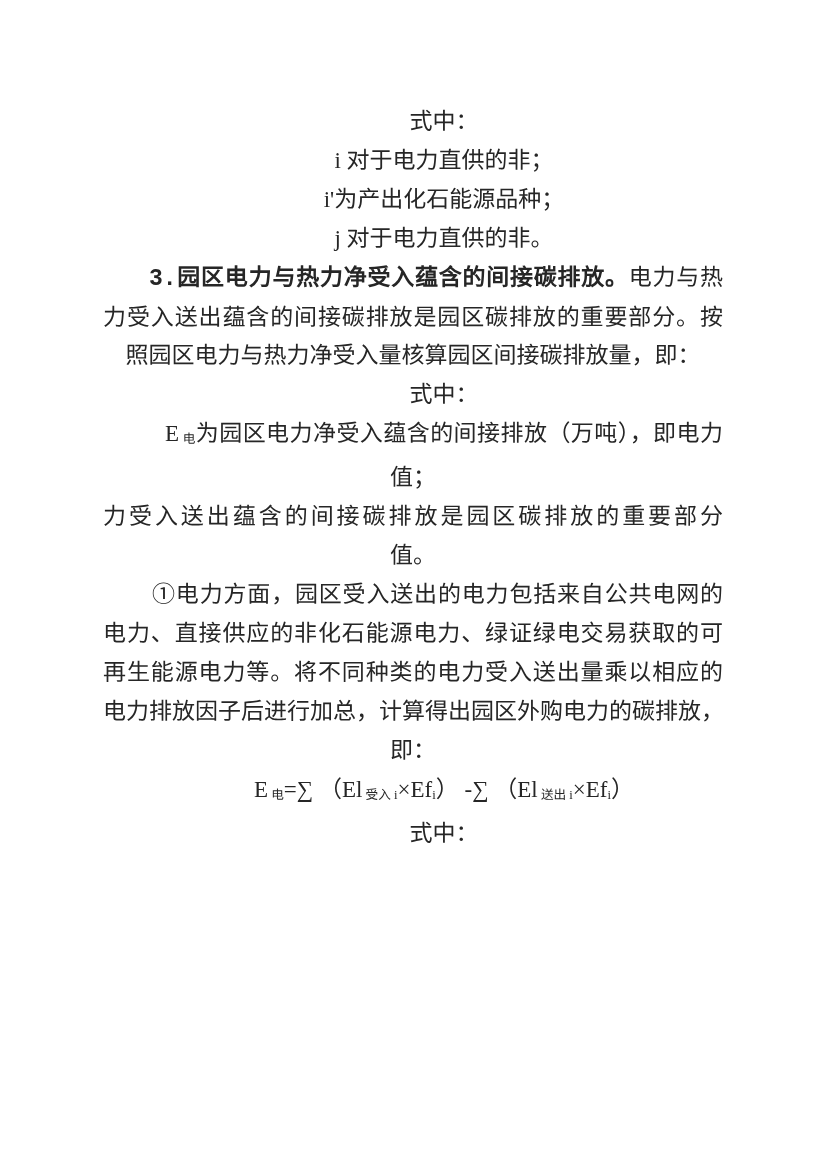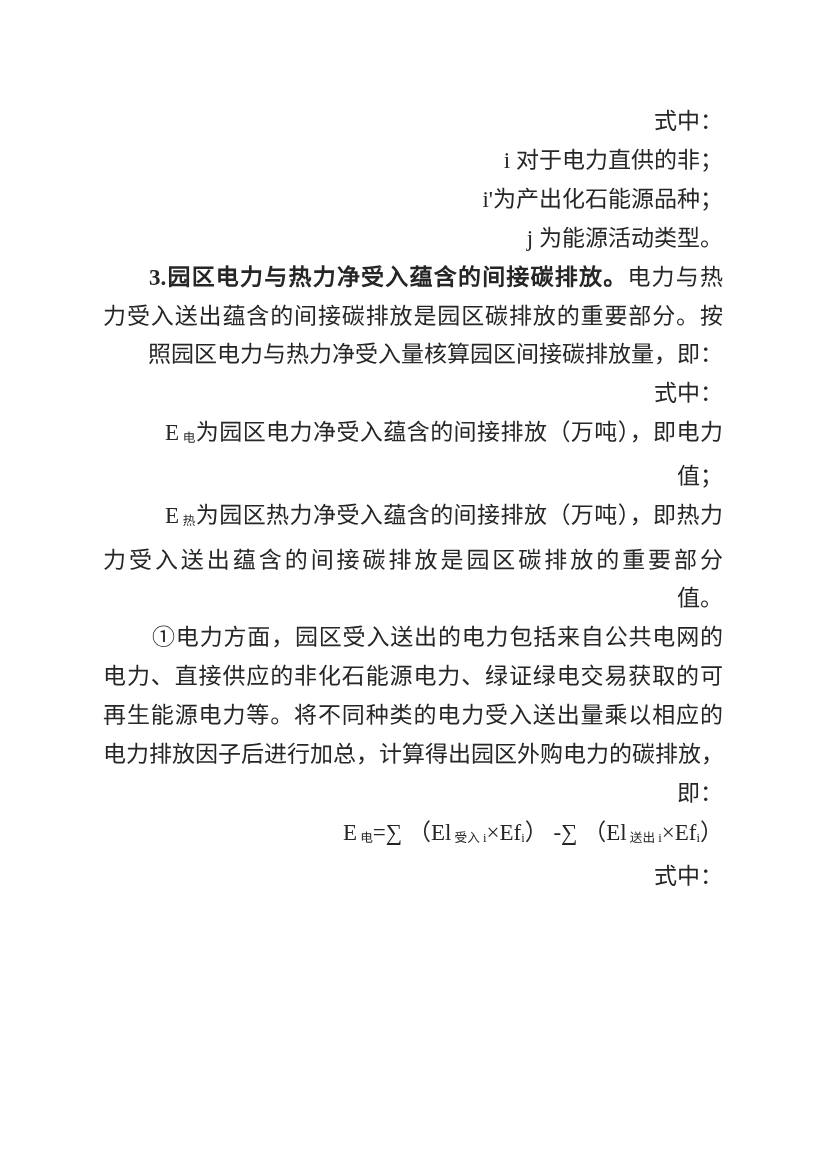--- a/index.html
+++ b/index.html
@@ -19,55 +19,54 @@
   .text-block {
     position: absolute;
     left: 103px;
     top: 103px;
     width: 620px;
     font-size: 23px;
     line-height: 38.9px;
   }
   .line {
     white-space: nowrap;
-    text-align: right;
+    text-align: center;
   }
   .just {
     text-align: justify;
     text-align-last: justify;
   }
   
   .ind-a { text-indent: 62px; }
   
   .ind-b { text-indent: 46px; }
   
   .ind-c { text-indent: 49px; }
   .flush { text-indent: 0; }
-  .b { font-weight: bold; }
+  .b { font-weight: bold; font-family: Liberation Mono, monospace; }
   .sub {
     font-size: 0.55em;
     vertical-align: -0.18em;
   }
 </style>
 </head>
 <body>
 
 <div class="page">
   <div class="text-block">
       <div class="line ind-a"><span>式中：</span></div>
       <div class="line ind-a"><span>i 对于电力直供的非；</span></div>
       <div class="line ind-a"><span>i'为产出化石能源品种；</span></div>
-      <div class="line ind-a"><span>j 为能源活动类型。</span></div>
+      <div class="line ind-a"><span>j 对于电力直供的非。</span></div>
       <div class="line ind-b just"><span class="b">3.园区电力与热力净受入蕴含的间接碳排放。</span><span>电力与热</span></div>
       <div class="line flush just"><span>力受入送出蕴含的间接碳排放是园区碳排放的重要部分。按</span></div>
       <div class="line flush"><span>照园区电力与热力净受入量核算园区间接碳排放量，即：</span></div>
       <div class="line ind-a"><span>式中：</span></div>
       <div class="line ind-a just"><span>E</span><span class="sub"> 电</span><span>为园区电力净受入蕴含的间接排放（万吨），即电力</span></div>
       <div class="line flush"><span>值；</span></div>
-      <div class="line ind-a just"><span>E</span><span class="sub"> 热</span><span>为园区热力净受入蕴含的间接排放（万吨），即热力</span></div>
       <div class="line flush just"><span>力受入送出蕴含的间接碳排放是园区碳排放的重要部分</span></div>
       <div class="line flush"><span>值。</span></div>
       <div class="line ind-c just"><span>①电力方面，园区受入送出的电力包括来自公共电网的</span></div>
       <div class="line flush just"><span>电力、直接供应的非化石能源电力、绿证绿电交易获取的可</span></div>
       <div class="line flush just"><span>再生能源电力等。将不同种类的电力受入送出量乘以相应的</span></div>
       <div class="line flush just"><span>电力排放因子后进行加总，计算得出园区外购电力的碳排放，</span></div>
       <div class="line flush"><span>即：</span></div>
       <div class="line ind-a"><span>E</span><span class="sub"> 电</span><span>=∑ （El</span><span class="sub"> 受入 i</span><span>×Ef</span><span class="sub">i</span><span>） -∑ （El</span><span class="sub"> 送出 i</span><span>×Ef</span><span class="sub">i</span><span>）</span></div>
       <div class="line ind-a"><span>式中：</span></div>
     </div>

